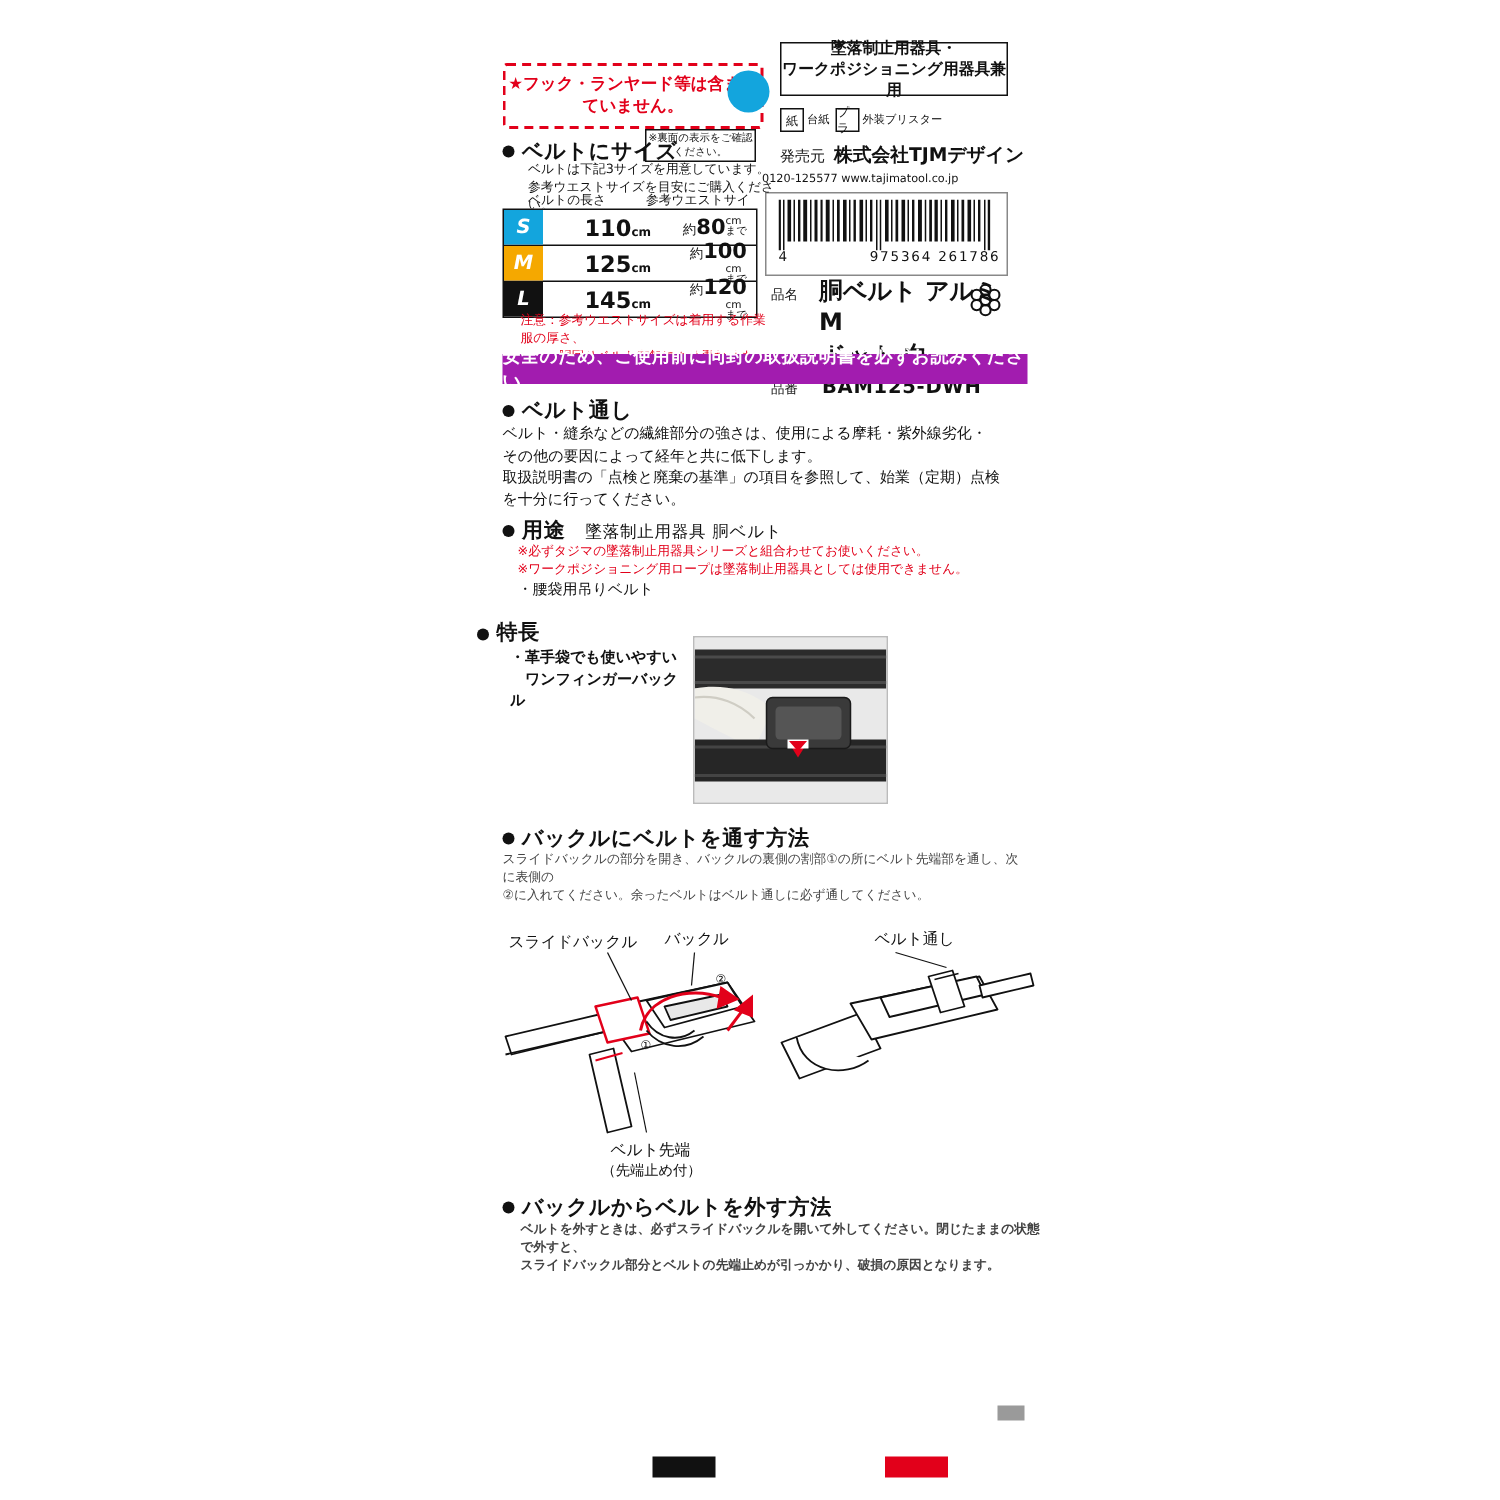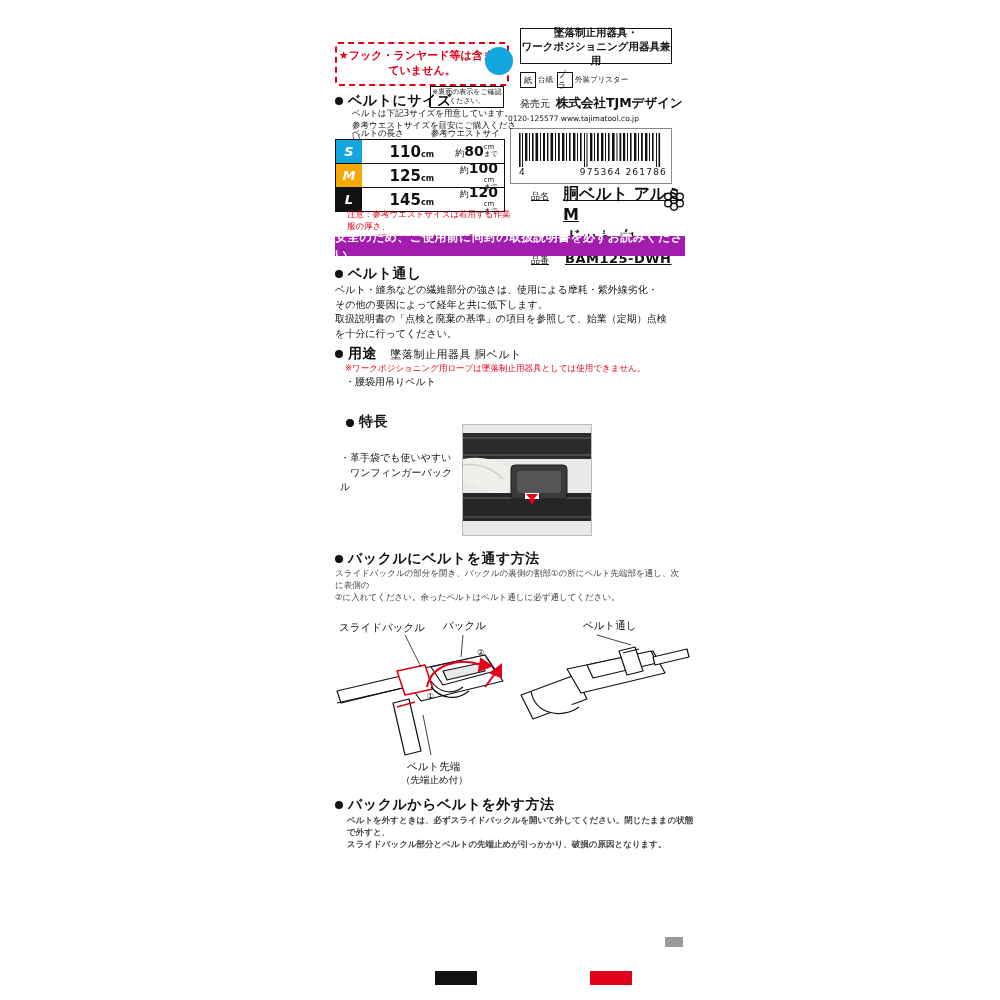--- a/index.html
+++ b/index.html
@@ -47,21 +47,21 @@
   #seller .r1{display:flex;align-items:baseline;gap:6px;}
   #seller .sel-lbl{font-size:10px;margin-left:12px;}
   #seller .sel-name{font-size:12.5px;font-weight:bold;}
   #seller .r2{font-size:7.5px;margin-top:2px;}
 
   
   #barcode-box{left:510px;top:128px;width:160px;height:54px;border:1px solid #888;background:#fff;overflow:hidden;}
   #bars{position:absolute;left:8px;top:4px;width:144px;height:34px;}
   #bc-digits{position:absolute;left:8px;top:38px;width:148px;font-size:9px;letter-spacing:1.2px;display:flex;justify-content:space-between;}
 
-  #prodinfo{left:531px;top:184px;width:165px;text-decoration:underline;}
+  #prodinfo{left:514px;top:184px;width:165px;}
   #prodinfo .row{display:flex;font-size:9px;margin-bottom:3px;align-items:baseline;}
   #prodinfo .k{width:34px;color:#111;}
   #prodinfo .v{font-weight:bold;}
   #prodinfo .v.big{font-size:13px;letter-spacing:.5px;}
   #prodinfo .v.mid{font-size:16px;}
   #flower{position:absolute;right:8px;top:2px;width:28px;height:28px;}
 
   
   #size-head{left:335px;top:92px;}
   #size-note-box{left:430px;top:86px;width:72px;height:20px;border:1px solid #111;font-size:7px;line-height:1.3;display:flex;align-items:center;justify-content:center;text-align:center;}
@@ -84,22 +84,22 @@
   
   #safety-bar{left:335px;top:236px;width:350px;height:20px;background:#a21caf;color:#fff;font-size:12px;font-weight:bold;display:flex;align-items:center;justify-content:center;letter-spacing:.3px;}
 
   
   #sec-caution-h{left:335px;top:265px;}
   #sec-caution-b{left:335px;top:283px;width:355px;}
 
   #sec-use-h{left:335px;top:345px;}
   #sec-use-b{left:345px;top:363px;width:350px;}
 
-  #sec-feat-h{left:346px;top:413px;font-family:Liberation Serif, serif;}
-  #sec-feat-b{left:340px;top:451px;width:120px;}
+  #sec-feat-h{left:318px;top:413px;font-family:Liberation Serif, serif;}
+  #sec-feat-b{left:340px;top:432px;width:120px;font-weight:bold;}
 
   #photo{left:462px;top:424px;width:128px;height:110px;border:1px solid #bbb;background:#efefef;overflow:hidden;}
 
   #sec-pass-h{left:335px;top:550px;}
   #sec-pass-b{left:335px;top:568px;width:352px;}
 
   #diagram{left:335px;top:595px;width:355px;height:205px;}
 
   #sec-remove-h{left:335px;top:796px;}
   #sec-remove-b{left:347px;top:815px;width:352px;font-weight:bold;}
@@ -269,20 +269,21 @@
   <div class="abs sm" id="sec-caution-b" style="white-space:pre-line">ベルト・縫糸などの繊維部分の強さは、使用による摩耗・紫外線劣化・
 その他の要因によって経年と共に低下します。
 取扱説明書の「点検と廃棄の基準」の項目を参照して、始業（定期）点検
 を十分に行ってください。</div>
 
   <div class="abs hd" id="sec-use-h">
     <span class="bullet"></span><span>用途</span>
     <span style="font-size:11px;font-weight:normal;margin-left:8px">墜落制止用器具 胴ベルト</span>
   </div>
   <div class="abs" id="sec-use-b">
+    <div class="xs red">※必ずタジマの墜落制止用器具シリーズと組合わせてお使いください。</div>
     <div class="xs red">※ワークポジショニング用ロープは墜落制止用器具としては使用できません。</div>
     <div class="sm">・腰袋用吊りベルト</div>
   </div>
 
   <div class="abs hd" id="sec-feat-h">
     <span class="bullet"></span><span>特長</span>
   </div>
   <div class="abs sm" id="sec-feat-b" style="white-space:pre-line">・革手袋でも使いやすい
 　ワンフィンガーバックル</div>
 

